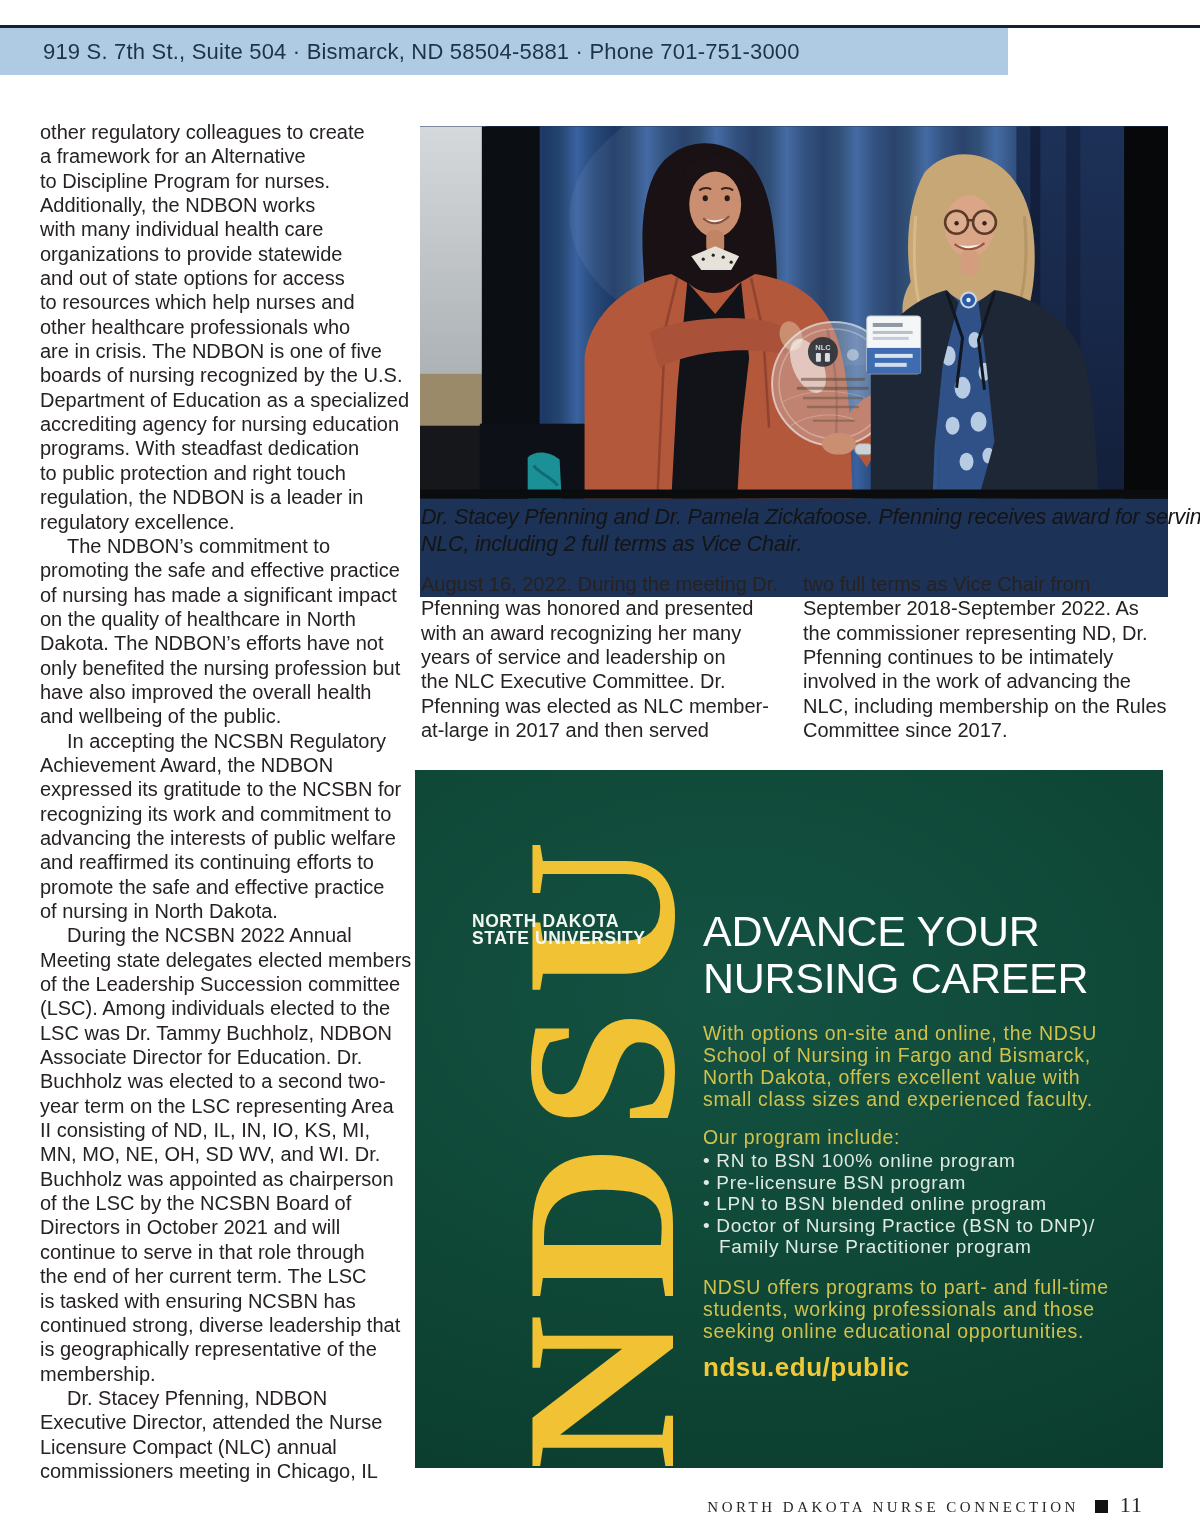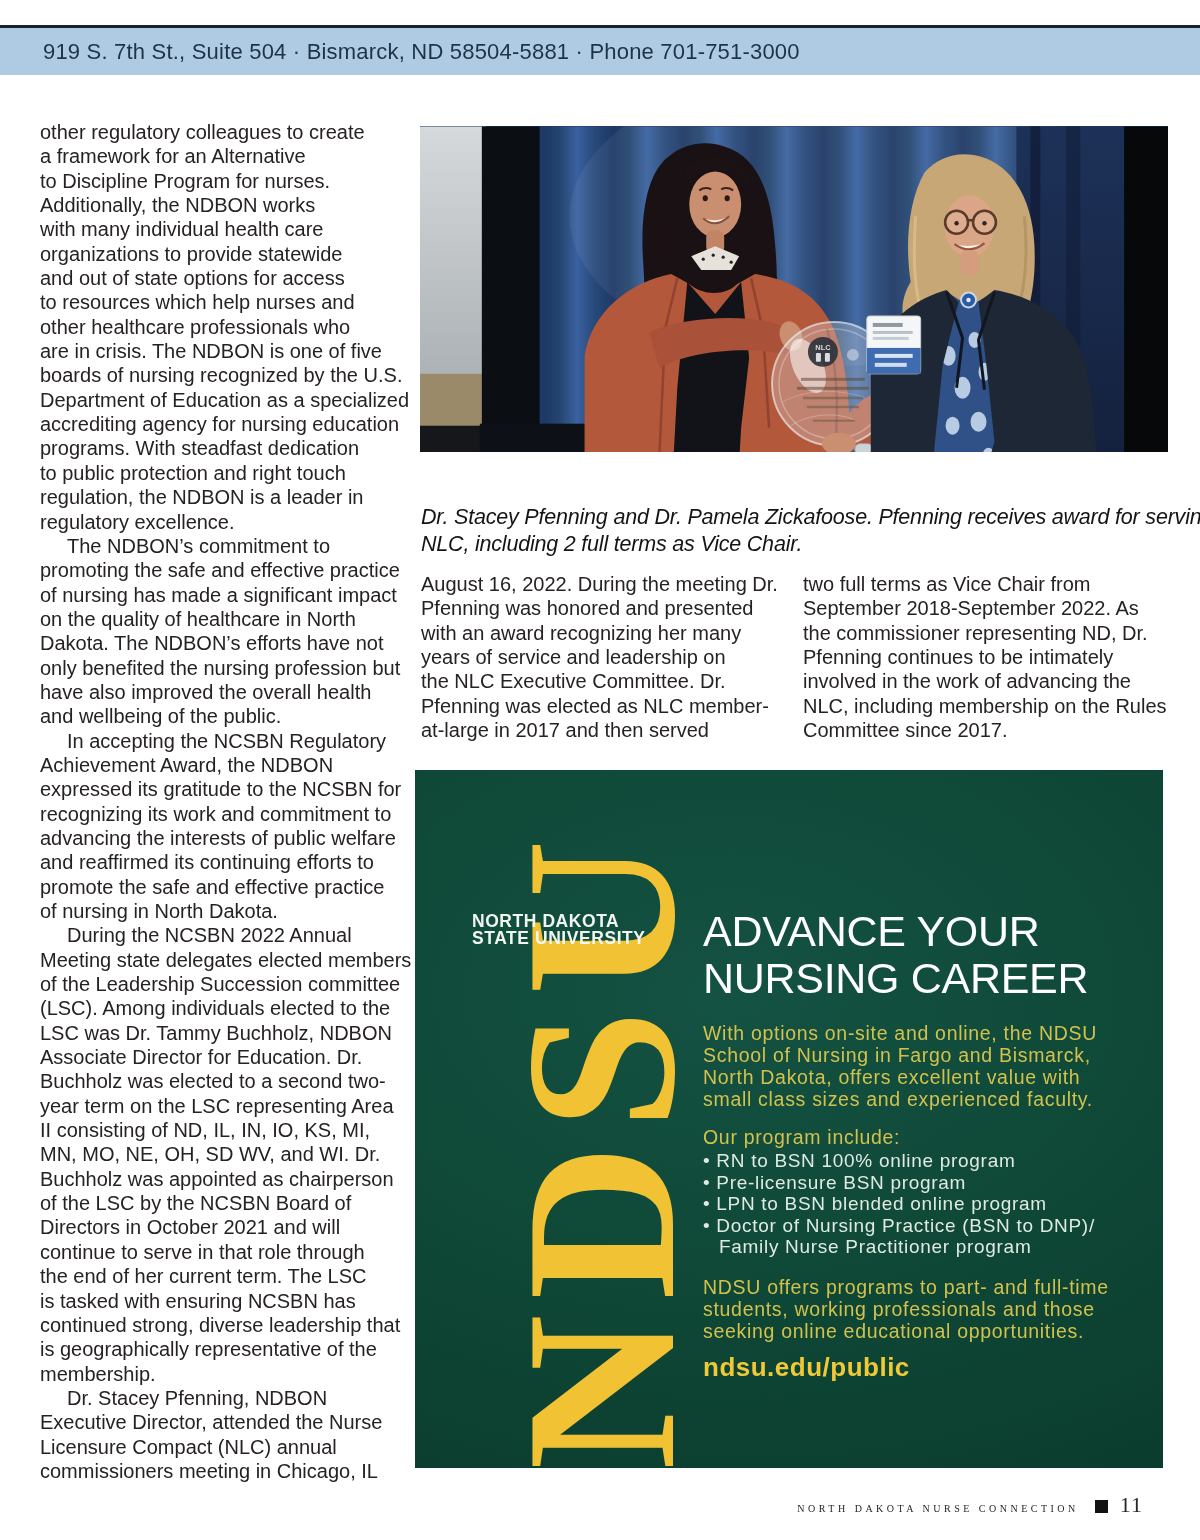--- a/index.html
+++ b/index.html
@@ -1,30 +1,30 @@
 <!DOCTYPE html>
 <html><head>
 <meta charset="utf-8">
 <style>
   html,body{margin:0;padding:0;background:#9a9a9a;}
   .page{position:relative;width:1200px;height:1540px;background:#ffffff;overflow:hidden;
         font-family:"Liberation Sans","DejaVu Sans",sans-serif;}
   
   .top-rule{position:absolute;left:0;top:25px;width:1200px;height:3px;background:#16222f;}
-  .address-band{position:absolute;left:0;top:28px;width:1200px;height:47px;background:#aecbe3;}
+  .address-band{position:absolute;left:0;top:28px;width:1008px;height:47px;background:#aecbe3;}
   .address-band .addr{position:absolute;left:43px;top:0;line-height:47px;font-size:22px;
         color:#1d3348;letter-spacing:.2px;}
   
   .bodytext{font-size:20px;line-height:24.35px;color:#272222;white-space:nowrap;}
   .col-left{position:absolute;left:40px;top:120px;width:378px;}
   .col-mid{position:absolute;left:421px;top:572px;width:372px;}
   .col-right{position:absolute;left:803px;top:572px;width:368px;}
   .para{white-space:nowrap;}
   
-  .photo{position:absolute;left:420px;top:126px;width:748px;height:326px;overflow:hidden;background:#1c3256;}
+  .photo{position:absolute;left:420px;top:126px;width:748px;height:471px;overflow:hidden;background:#1c3256;}
   .caption{position:absolute;left:421px;top:504px;width:750px;font-style:italic;
         font-size:21.5px;line-height:27px;color:#141414;white-space:nowrap;letter-spacing:-.2px;}
   
   .ad{position:absolute;left:415px;top:770px;width:748px;height:698px;overflow:hidden;
       background:radial-gradient(ellipse 900px 600px at 42% 32%, #145243 0%, #0f4837 48%, #0a3a2c 100%);}
   .ndsu-vert-txt{position:absolute;left:78px;top:700px;transform-origin:0 0;transform:rotate(-90deg);
       font-family:"Liberation Serif","DejaVu Serif",serif;font-weight:700;font-size:215px;line-height:215px;
       letter-spacing:15px;color:#f1c233;white-space:nowrap;}
   .univ{position:absolute;left:57px;top:143px;z-index:5;color:#f1f6f1;font-weight:700;
       font-size:18px;line-height:16.5px;letter-spacing:.6px;transform:scaleX(.97);transform-origin:0 0;
@@ -38,21 +38,21 @@
   .bullets{position:absolute;left:288px;top:380px;font-size:19px;line-height:21.6px;
       letter-spacing:.7px;color:#e0eae2;white-space:nowrap;}
   .b-cont{padding-left:16px;}
   .ad-outro{position:absolute;left:288px;top:506px;font-size:19.5px;line-height:22px;
       letter-spacing:.7px;white-space:nowrap;}
   .ad-url{position:absolute;left:288px;top:582px;font-size:26px;font-weight:700;
       color:#f0c937;letter-spacing:.5px;white-space:nowrap;}
   
   .footer{position:absolute;left:0;top:1492px;width:1143px;text-align:right;white-space:nowrap;
       font-family:"Liberation Serif","DejaVu Serif",serif;color:#262626;}
-  .footer .title{font-size:10px;letter-spacing:3.5px;}
+  .footer .title{font-size:15px;letter-spacing:3.5px;}
   .footer .sq{display:inline-block;width:13px;height:13px;background:#121212;margin:0 12px 0 16px;
       vertical-align:-1px;}
   .footer .pnum{font-size:22px;letter-spacing:1px;}
 </style>
 </head>
 <body>
 
 <div class="page">
 
   <div class="top-rule"></div>

